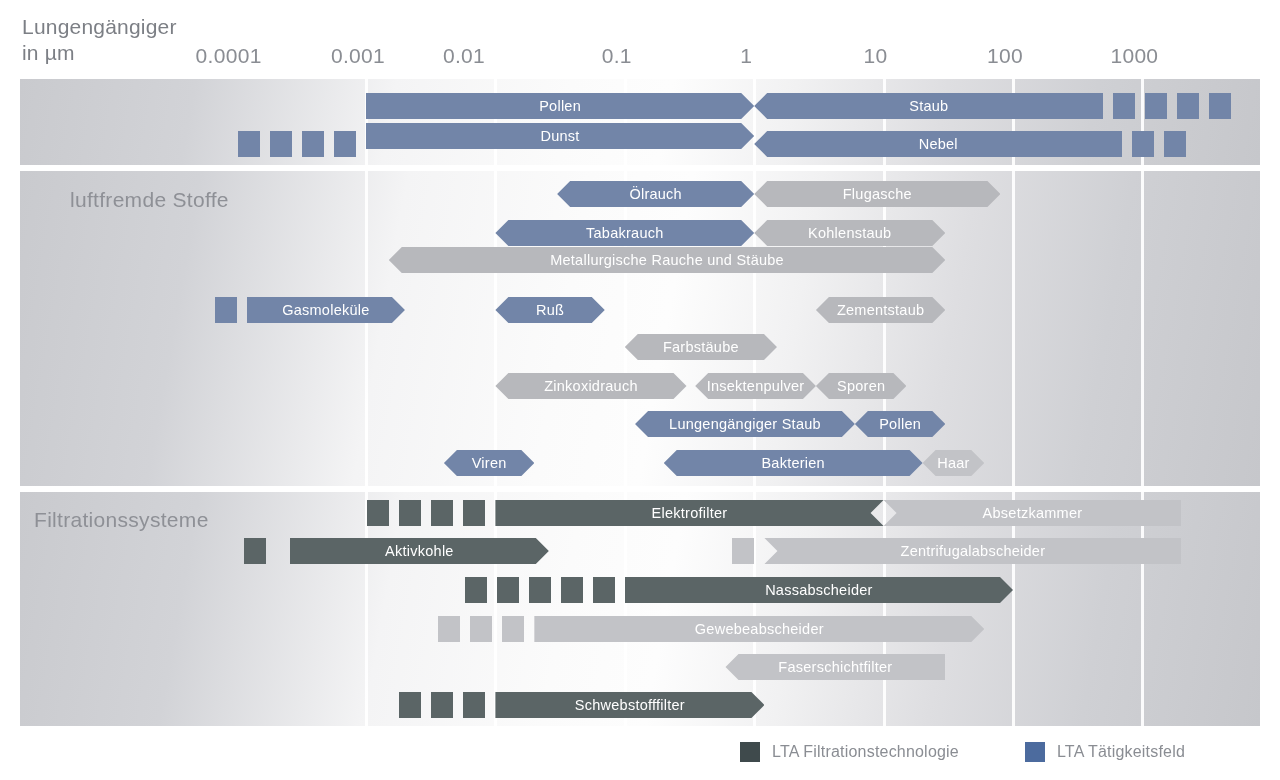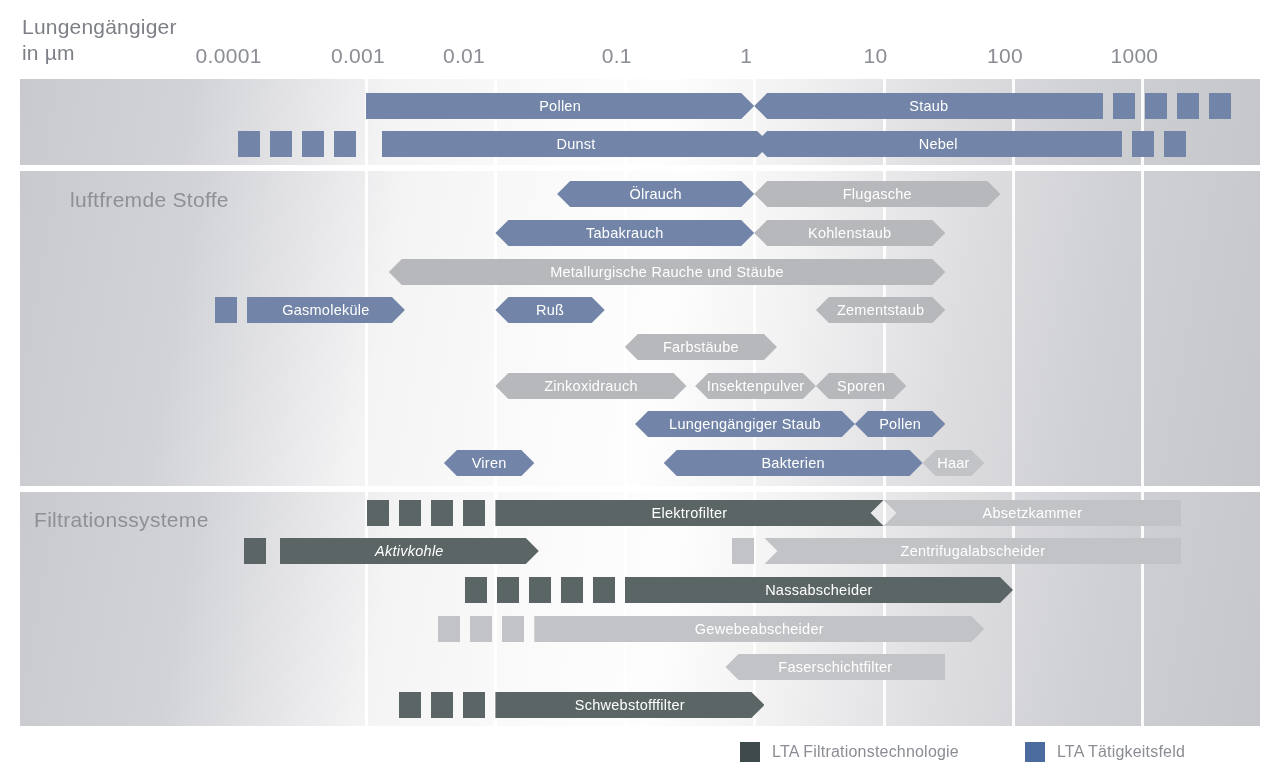--- a/index.html
+++ b/index.html
@@ -83,21 +83,21 @@
         <div class="bar c-blue sh-right" style="left: 346px; width: 388.2px; top: 14px;">
           <span>Pollen</span>
         </div>
         <div class="bar c-blue sh-left" style="left: 734.2px; width: 349.247px; top: 14px;">
           <span>Staub</span>
         </div>
         <div class="dash c-blue" style="width: 22px; left: 1093.45px; top: 14px;"></div>
         <div class="dash c-blue" style="width: 22px; left: 1125.45px; top: 14px;"></div>
         <div class="dash c-blue" style="width: 22px; left: 1157.45px; top: 14px;"></div>
         <div class="dash c-blue" style="width: 22px; left: 1189.45px; top: 14px;"></div>
-        <div class="bar c-blue sh-right" style="left: 346px; width: 388.2px; top: 52px; margin-left: 16px;">
+        <div class="bar c-blue sh-right" style="left: 346px; width: 388.2px; top: 44px;">
           <span>Dunst</span>
         </div>
         <div class="dash c-blue" style="width: 22px; left: 218px; top: 52px;"></div>
         <div class="dash c-blue" style="width: 22px; left: 250px; top: 52px;"></div>
         <div class="dash c-blue" style="width: 22px; left: 282px; top: 52px;"></div>
         <div class="dash c-blue" style="width: 22px; left: 314px; top: 52px;"></div>
         <div class="bar c-blue sh-left" style="left: 734.2px; width: 368.156px; top: 52px;">
           <span>Nebel</span>
         </div>
         <div class="dash c-blue" style="width: 22px; left: 1112.36px; top: 52px;"></div>
@@ -117,21 +117,21 @@
         </div>
         <div class="bar c-gray sh-both" style="left: 734.2px; width: 246.26px; top: 10px;">
           <span>Flugasche</span>
         </div>
         <div class="bar c-blue sh-both" style="left: 475.4px; width: 258.8px; top: 49px;">
           <span>Tabakrauch</span>
         </div>
         <div class="bar c-gray sh-both" style="left: 734.2px; width: 191.139px; top: 49px;">
           <span>Kohlenstaub</span>
         </div>
-        <div class="bar c-gray sh-both" style="left: 368.786px; width: 556.553px; top: 88px;">
+        <div class="bar c-gray sh-both" style="left: 368.786px; width: 556.553px; top: 76px;">
           <span>Metallurgische Rauche und Stäube</span>
         </div>
         <div class="bar c-blue sh-right" style="left: 226.846px; width: 158.107px; top: 126px;">
           <span>Gasmoleküle</span>
         </div>
         <div class="dash c-blue" style="width: 22px; left: 194.846px; top: 126px;"></div>
         <div class="bar c-blue sh-both" style="left: 475.4px; width: 109.356px; top: 126px;">
           <span>Ruß</span>
         </div>
         <div class="bar c-gray sh-both" style="left: 795.939px; width: 129.4px; top: 126px;">
@@ -177,21 +177,21 @@
         <div class="bar c-dark sh-notchr" style="left: 475.4px; width: 388.2px; top: 8px;">
           <span>Elektrofilter</span>
         </div>
         <div class="dash c-dark" style="width: 22px; left: 347.4px; top: 8px;"></div>
         <div class="dash c-dark" style="width: 22px; left: 379.4px; top: 8px;"></div>
         <div class="dash c-dark" style="width: 22px; left: 411.4px; top: 8px;"></div>
         <div class="dash c-dark" style="width: 22px; left: 443.4px; top: 8px;"></div>
         <div class="bar c-lgray sh-notchl" style="left: 863.6px; width: 297.753px; top: 8px;">
           <span>Absetzkammer</span>
         </div>
-        <div class="bar c-dark sh-right" style="left: 260px; width: 258.8px; top: 46px; font-style: italic;">
+        <div class="bar c-dark sh-right" style="left: 270px; width: 258.8px; top: 46px;">
           <span>Aktivkohle</span>
         </div>
         <div class="dash c-dark" style="width: 22px; left: 223.553px; top: 46px;"></div>
         <div class="bar c-lgray sh-notchl" style="left: 744.446px; width: 416.907px; top: 46px;">
           <span>Zentrifugalabscheider</span>
         </div>
         <div class="dash c-lgray" style="width: 22px; left: 712.446px; top: 46px;"></div>
         <div class="bar c-dark sh-right" style="left: 604.8px; width: 388.2px; top: 85px;">
           <span>Nassabscheider</span>
         </div>

